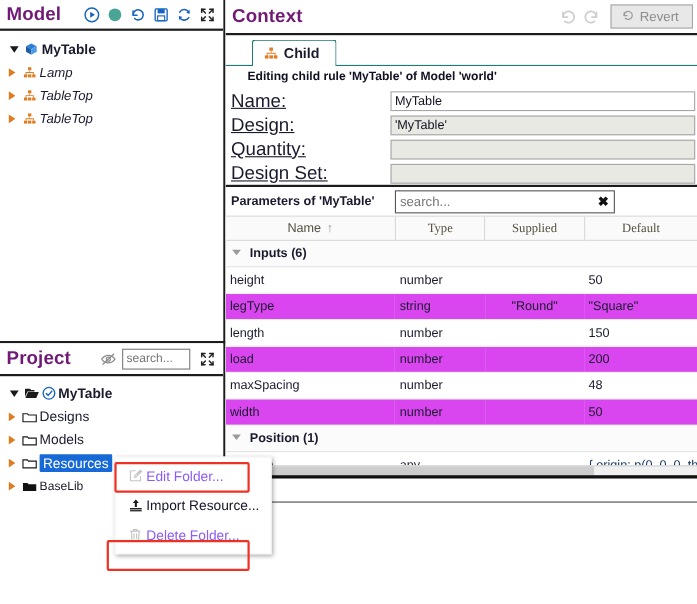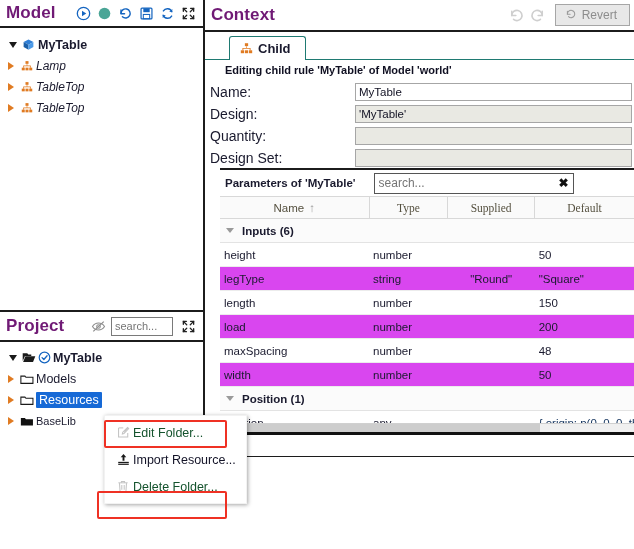--- a/index.html
+++ b/index.html
@@ -147,38 +147,38 @@
   .tab { z-index: 2; }
 
   #editing-note {
     font-size: 11px; font-weight: bold;
     padding: 4px 0 6px 20px;
     color: #101022;
   }
 
   
   .form-row { display: flex; align-items: center; height: 20px; margin-bottom: 2px; padding-left: 5px; }
-  .form-label { width: 145px; font-size: 14px; color: #1a1a2e; }
+  .form-label { width: 145px; font-size: 17px; color: #1a1a2e; text-decoration: underline; }
   .form-input {
     flex: 1 1 auto;
     height: 18px;
     border: 1px solid #a6a6a6;
     background: #fff;
     font-size: 11.5px;
     padding: 0 3px;
     line-height: 17px;
     color: #101022;
     margin-right: 2px;
     overflow: hidden;
     white-space: nowrap;
   }
   .form-input.readonly { background: #e9e9e3; }
 
   
-  #params-section { position: absolute; left: 0; right: 0; top: 168px; bottom: 117px; padding-left: 15px; }
+  #params-section { position: absolute; left: 0; right: 0; top: 168px; bottom: 117px; }
   #params-head {
     display: flex; align-items: center;
     height: 28px;
     border-top: 2px solid #1c1c1c;
     padding-left: 5px;
   }
   #params-title { font-weight: bold; font-size: 11.5px; }
   .param-search-wrap {
     position: relative;
     margin-left: 18px;
@@ -270,21 +270,21 @@
   }
   .menu-item {
     display: flex; align-items: center;
     height: 27px;
     padding-left: 8px;
     font-size: 12.5px;
     color: #141428;
     white-space: nowrap;
   }
   .menu-item .mi-icon { width: 20px; flex: 0 0 20px; display: inline-flex; align-items: center; justify-content: center; }
-  .menu-item.disabled { color: #14532d; }
+  .menu-item.disabled { color: #8b5cf6; }
   .menu-item.disabled .mi-icon { color: #c3c3c3; }
   .hl-box {
     position: absolute;
     border: 2.5px solid #ef3124;
     border-radius: 2px;
     pointer-events: none;
     z-index: 60;
   }
 </style>
 </head>
@@ -447,20 +447,31 @@
         </span>
         <span class="tree-icon" style="width:15px;flex:0 0 15px">
           <svg width="13" height="13" viewBox="0 0 16 16">
               <circle cx="8" cy="8" r="6.5" fill="none" stroke="#1565c0" stroke-width="1.5"></circle>
               <path d="M5 8.2 L7.2 10.4 L11.2 5.8" fill="none" stroke="#1565c0" stroke-width="1.6" stroke-linecap="round" stroke-linejoin="round"></path>
             </svg>
         </span>
         <span class="tree-label root">MyTable</span>
       </div>
 
+      <div class="tree-row indent1">
+        <span class="tw">
+            <span class="caret-right"></span>
+          </span>
+        <span class="tree-icon">
+          <svg width="14" height="12" viewBox="0 0 16 13" fill="none" stroke="#1a1a1a" stroke-width="1.2">
+              <path d="M1 3.2h4.6l1.2 1.3h8V11.5H1z"></path>
+            </svg>
+        </span>
+        <span class="tree-label" style="font-size:12.5px">Designs</span>
+      </div>
 
       <div class="tree-row indent1">
         <span class="tw">
             <span class="caret-right"></span>
           </span>
         <span class="tree-icon">
           <svg width="14" height="12" viewBox="0 0 16 13" fill="none" stroke="#1a1a1a" stroke-width="1.2">
               <path d="M1 3.2h4.6l1.2 1.3h8V11.5H1z"></path>
             </svg>
         </span>

